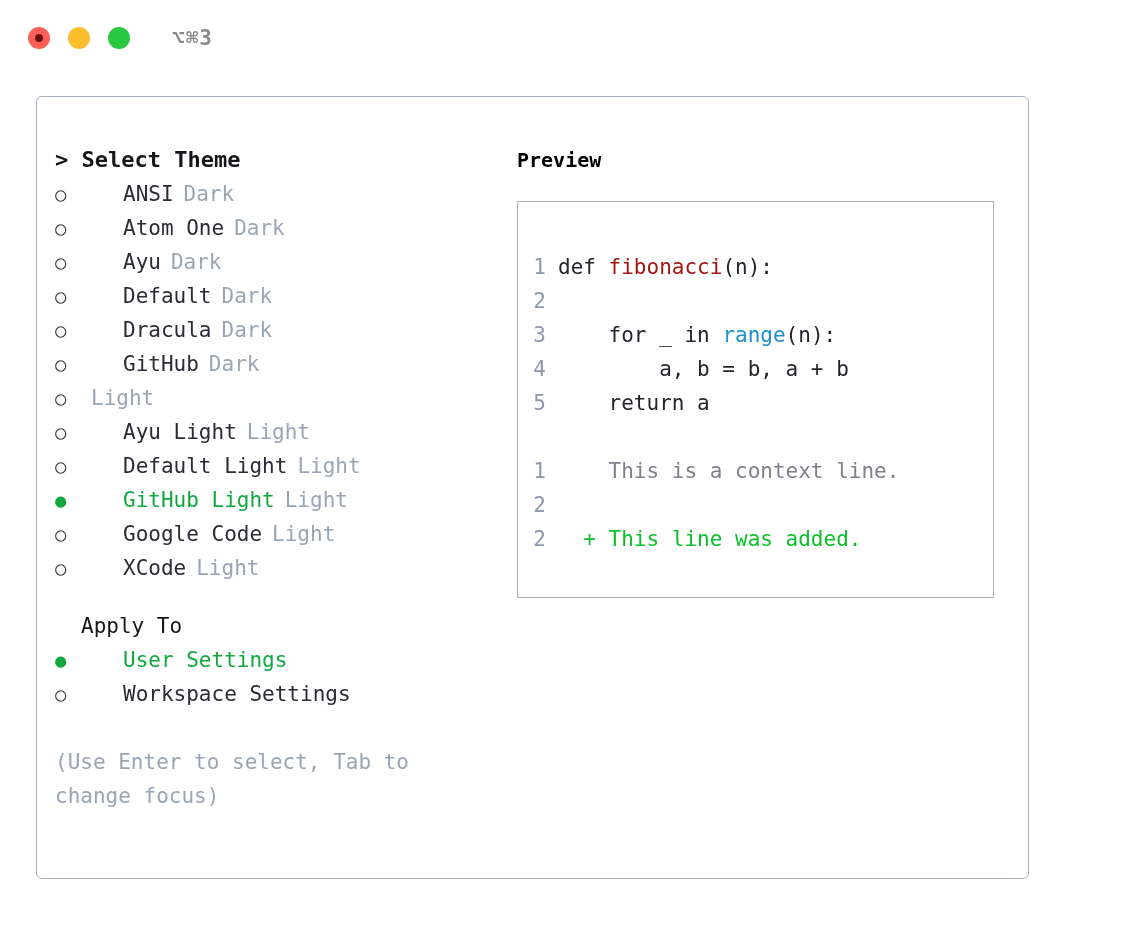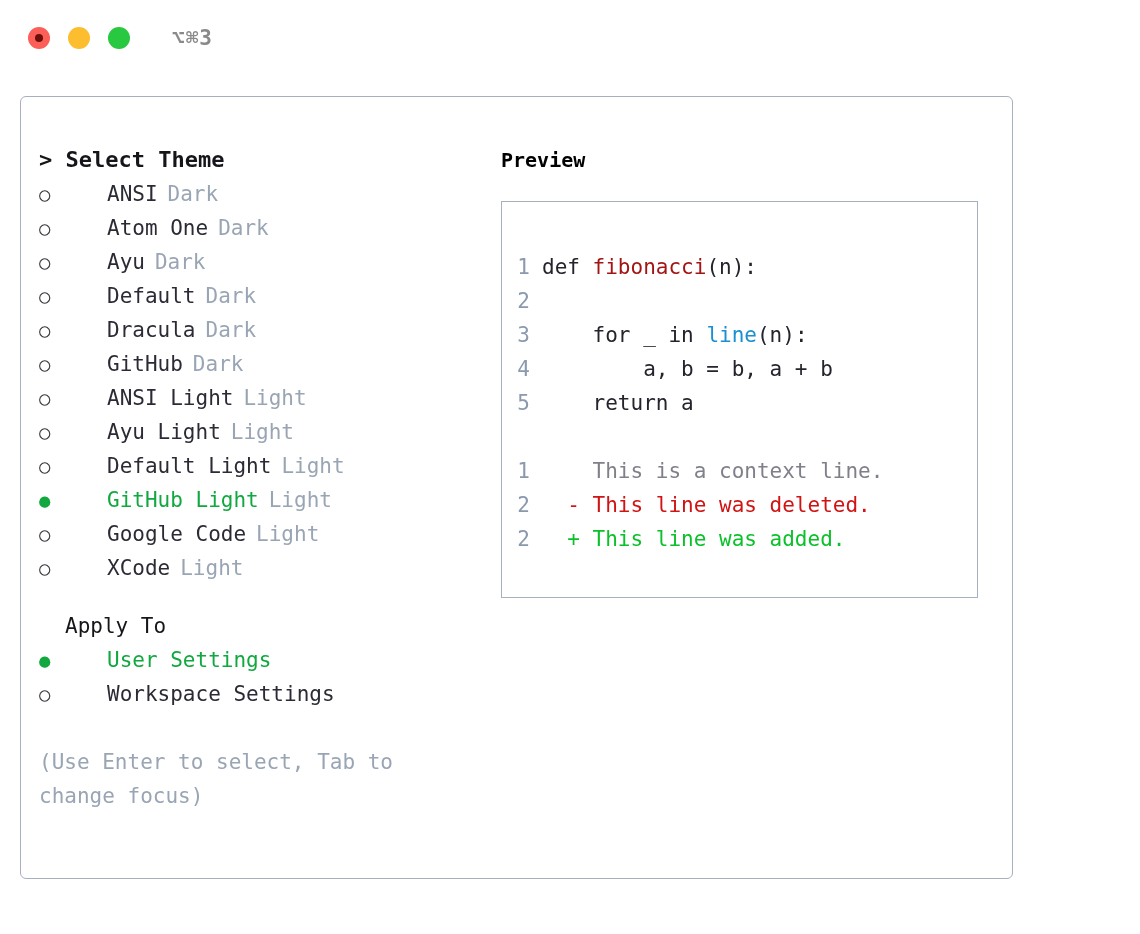--- a/index.html
+++ b/index.html
@@ -49,21 +49,21 @@
     margin-left: 42px;
     font-size: 21px;
     font-weight: bold;
     color: #8a8a8a;
     letter-spacing: 1px;
   }
 
   
   .panel {
     position: absolute;
-    left: 20px; top: 96px;
+    left: 36px; top: 96px;
     width: 993px;
     height: 783px;
     border: 1px solid #a7b0bd;
     border-radius: 6px;
     background: #ffffff;
   }
 
   
   .left-col {
     position: absolute;
@@ -189,48 +189,48 @@
 
     <div class="left-col">
       <div class="section-title">&gt; Select Theme</div>
       <div class="theme-list" id="theme-list">
           <div class="row"><span class="bullet off">○</span><span class="name">ANSI</span><span class="variant">Dark</span></div>
           <div class="row"><span class="bullet off">○</span><span class="name">Atom One</span><span class="variant">Dark</span></div>
           <div class="row"><span class="bullet off">○</span><span class="name">Ayu</span><span class="variant">Dark</span></div>
           <div class="row"><span class="bullet off">○</span><span class="name">Default</span><span class="variant">Dark</span></div>
           <div class="row"><span class="bullet off">○</span><span class="name">Dracula</span><span class="variant">Dark</span></div>
           <div class="row"><span class="bullet off">○</span><span class="name">GitHub</span><span class="variant">Dark</span></div>
-          <div class="row"><span class="bullet off">○</span><span class="name">ANSI Light</span><span class="variant">Light</span></div>
+          <div class="row"><span class="bullet off">○</span><span class="variant">Light</span></div>
           <div class="row"><span class="bullet off">○</span><span class="name">Ayu Light</span><span class="variant">Light</span></div>
           <div class="row"><span class="bullet off">○</span><span class="name">Default Light</span><span class="variant">Light</span></div>
           <div class="row selected"><span class="bullet on">●</span><span class="name">GitHub Light</span><span class="variant">Light</span></div>
           <div class="row"><span class="bullet off">○</span><span class="name">Google Code</span><span class="variant">Light</span></div>
           <div class="row"><span class="bullet off">○</span><span class="name">XCode</span><span class="variant">Light</span></div>
         </div>
       <div class="apply-title">Apply To</div>
       <div class="apply-list" id="apply-list">
           <div class="row selected"><span class="bullet on">●</span><span class="name">User Settings</span></div>
           <div class="row"><span class="bullet off">○</span><span class="name">Workspace Settings</span></div>
         </div>
       <div class="hint">(Use Enter to select, Tab to change focus)</div>
     </div>
 
     <div class="right-col">
       <div class="preview-title">Preview</div>
       <div class="preview-box">
         <div id="code-block">
             <div class="code-line"><span class="lineno">1</span><span><span class="code-text">def </span><span class="tok-func">fibonacci</span><span class="code-text">(n):</span></span></div>
             <div class="code-line"><span class="lineno">2</span></div>
-            <div class="code-line"><span class="lineno">3</span><span><span class="code-text">    for _ in </span><span class="tok-call">line</span><span class="code-text">(n):</span></span></div>
+            <div class="code-line"><span class="lineno">3</span><span><span class="code-text">    for _ in </span><span class="tok-call">range</span><span class="code-text">(n):</span></span></div>
             <div class="code-line"><span class="lineno">4</span><span><span class="code-text">        a, b = b, a + b</span></span></div>
             <div class="code-line"><span class="lineno">5</span><span><span class="code-text">    return a</span></span></div>
           </div>
         <div class="spacer"></div>
         <div id="diff-block">
             <div class="code-line"><span class="lineno">1</span><span class="diff-ctx">    This is a context line.</span></div>
-            <div class="code-line"><span class="lineno">2</span><span class="diff-del">  - This line was deleted.</span></div>
+            <div class="code-line"><span class="lineno">2</span></div>
             <div class="code-line"><span class="lineno">2</span><span class="diff-add">  + This line was added.</span></div>
           </div>
       </div>
     </div>
 
   </div>
 </div>
 
 </body></html>

